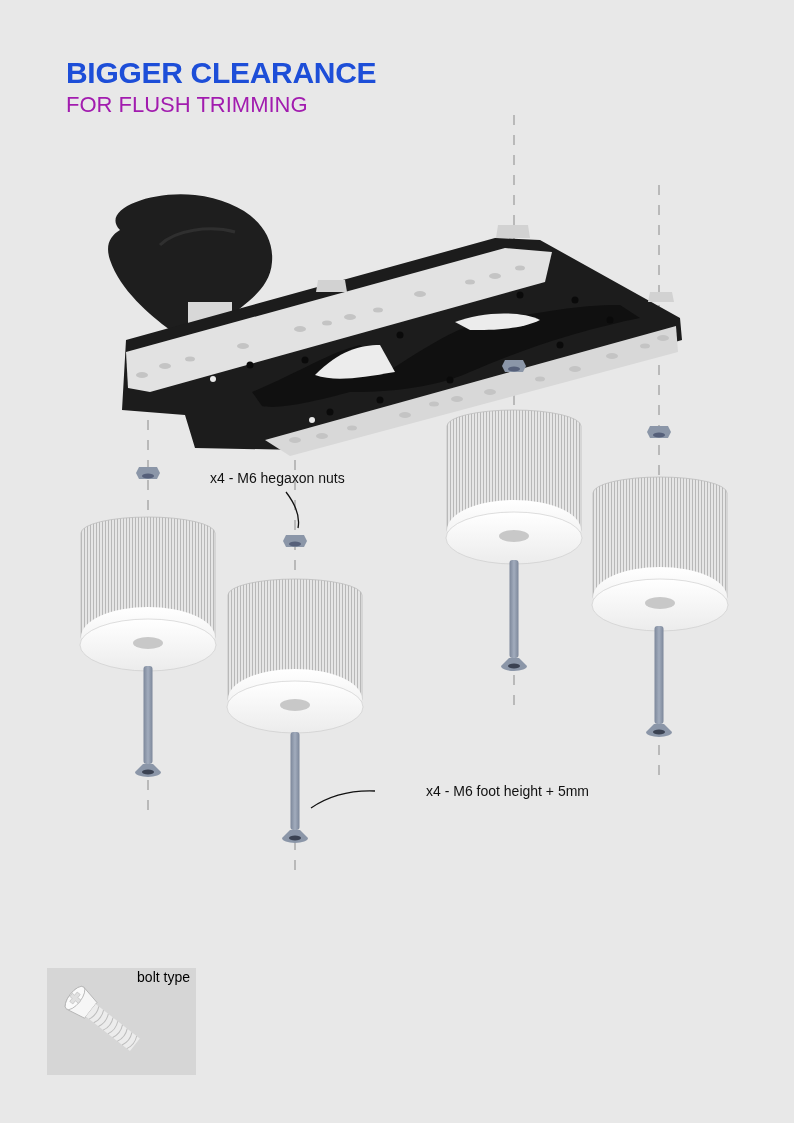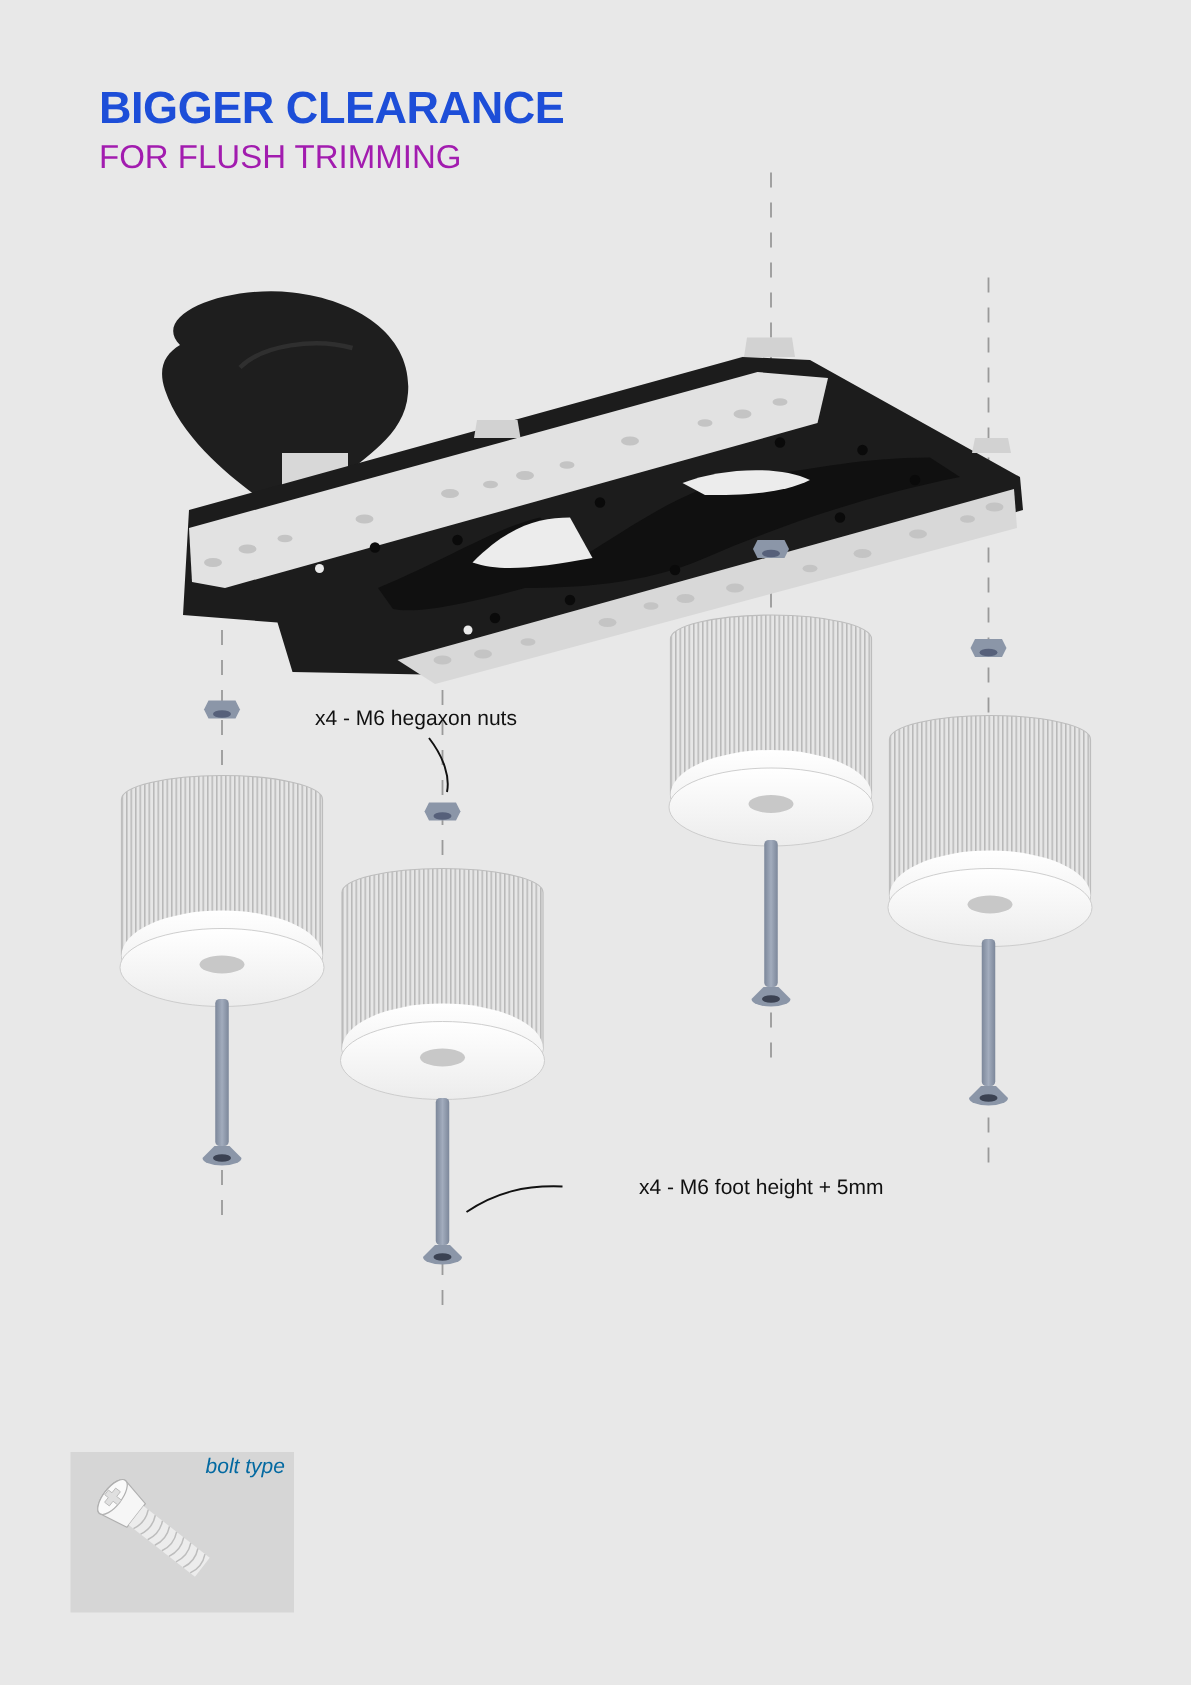--- a/index.html
+++ b/index.html
@@ -2,21 +2,21 @@
 <html><head>
 <meta charset="utf-8">
 <style>
   html, body { margin:0; padding:0; }
   body { width:794px; height:1123px; background:#e8e8e8; position:relative; overflow:hidden; font-family:"Liberation Sans", sans-serif; }
   .title { position:absolute; left:66px; top:56px; font-size:30px; font-weight:bold; color:#1d4ed8; letter-spacing:-0.3px; line-height:34px; }
   .subtitle { position:absolute; left:66px; top:92px; font-size:22px; color:#a21caf; line-height:26px;text-align:center; }
   .label { position:absolute; font-size:14px; color:#111; white-space:nowrap; }
   .art { position:absolute; left:0; top:0; }
   .bolt-box { position:absolute; left:47px; top:968px; width:149px; height:107px; background:#d6d6d6; }
-  .bolt-label { position:absolute; right:6px; top:1px; font-size:14px; font-style:italic; color:#0369a1; }
+  .bolt-label { position:absolute; right:6px; top:1px; font-size:14px; color:#000000; }
 </style>
 </head>
 <body>
 
 <div class="title">BIGGER CLEARANCE</div>
 <div class="subtitle">FOR FLUSH TRIMMING</div>
 
 <svg class="art" width="794" height="1123" viewBox="0 0 794 1123">
   <defs>
     <pattern id="ribs" width="3" height="10" patternUnits="userSpaceOnUse">

